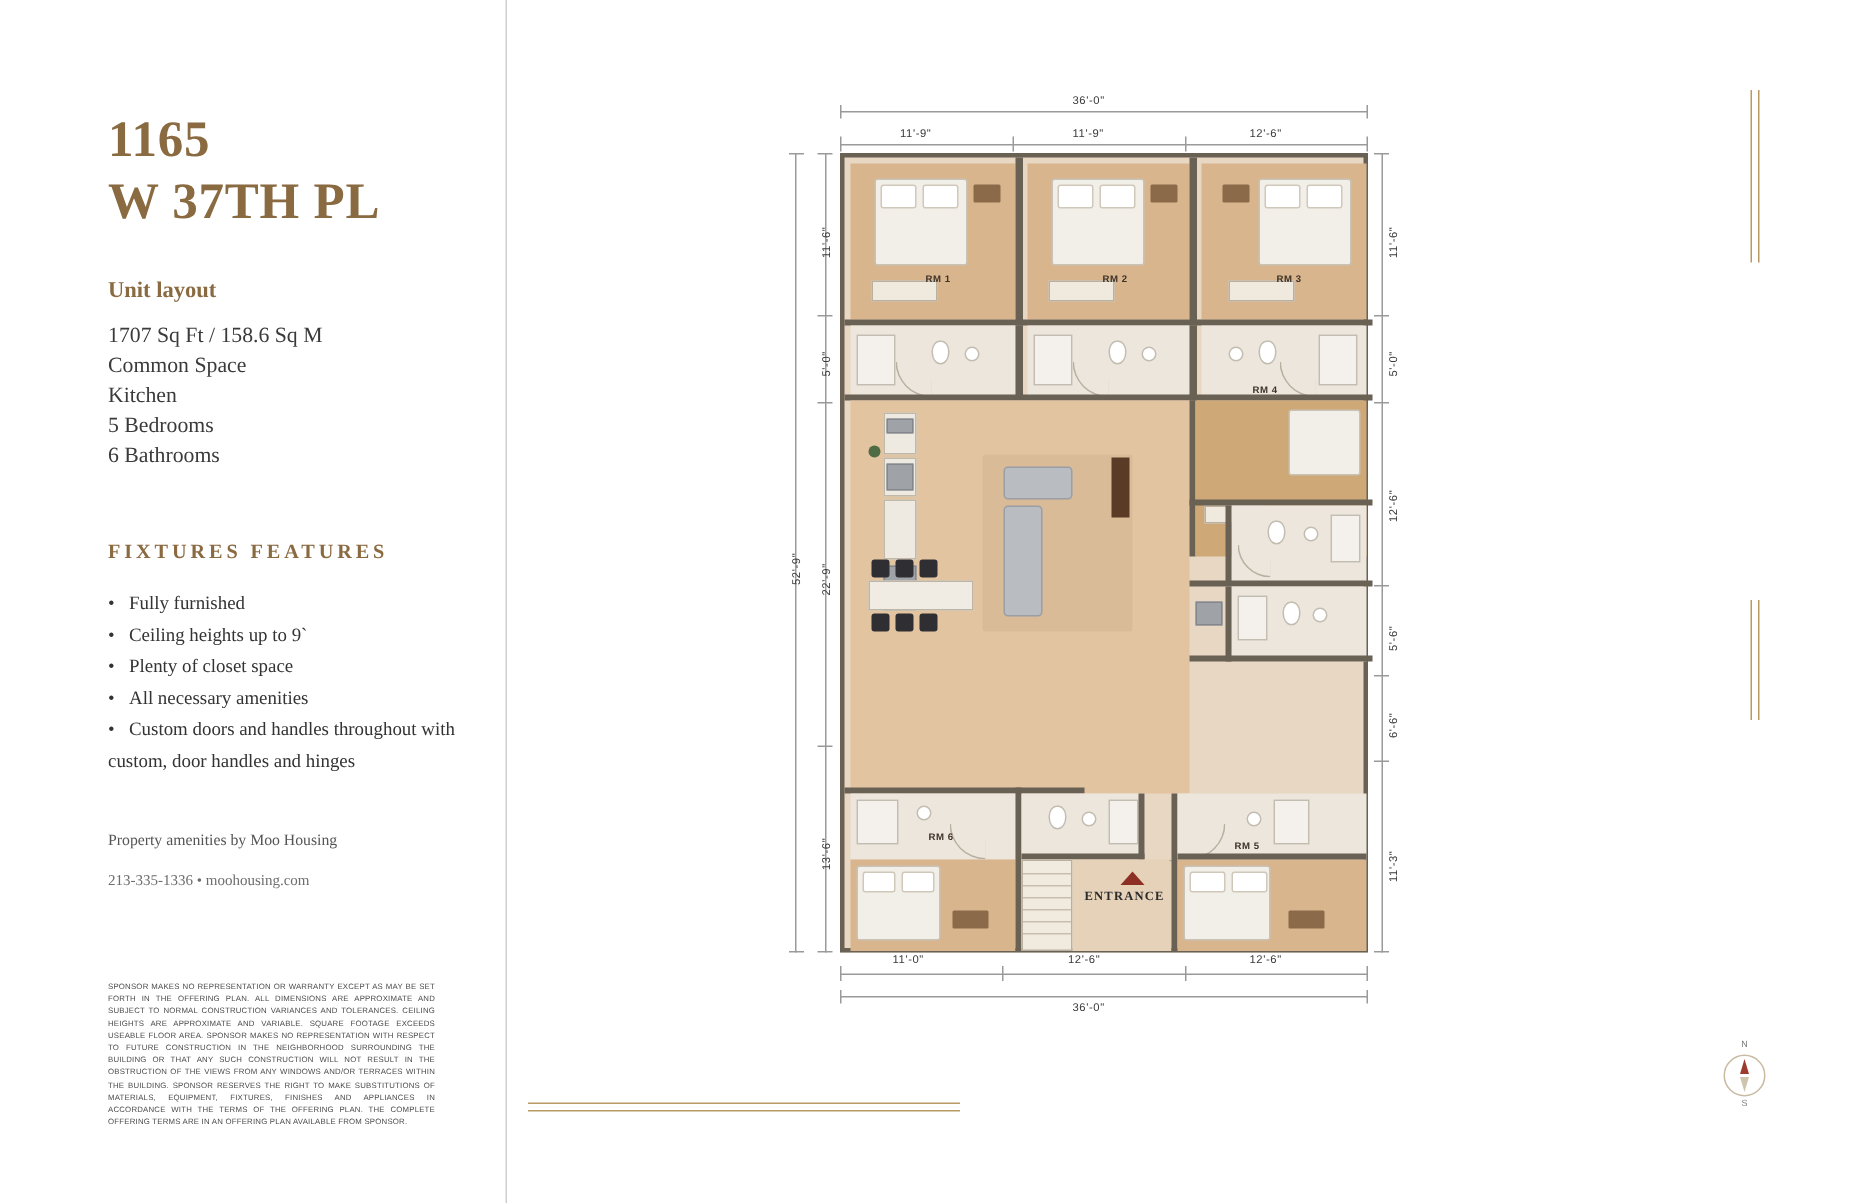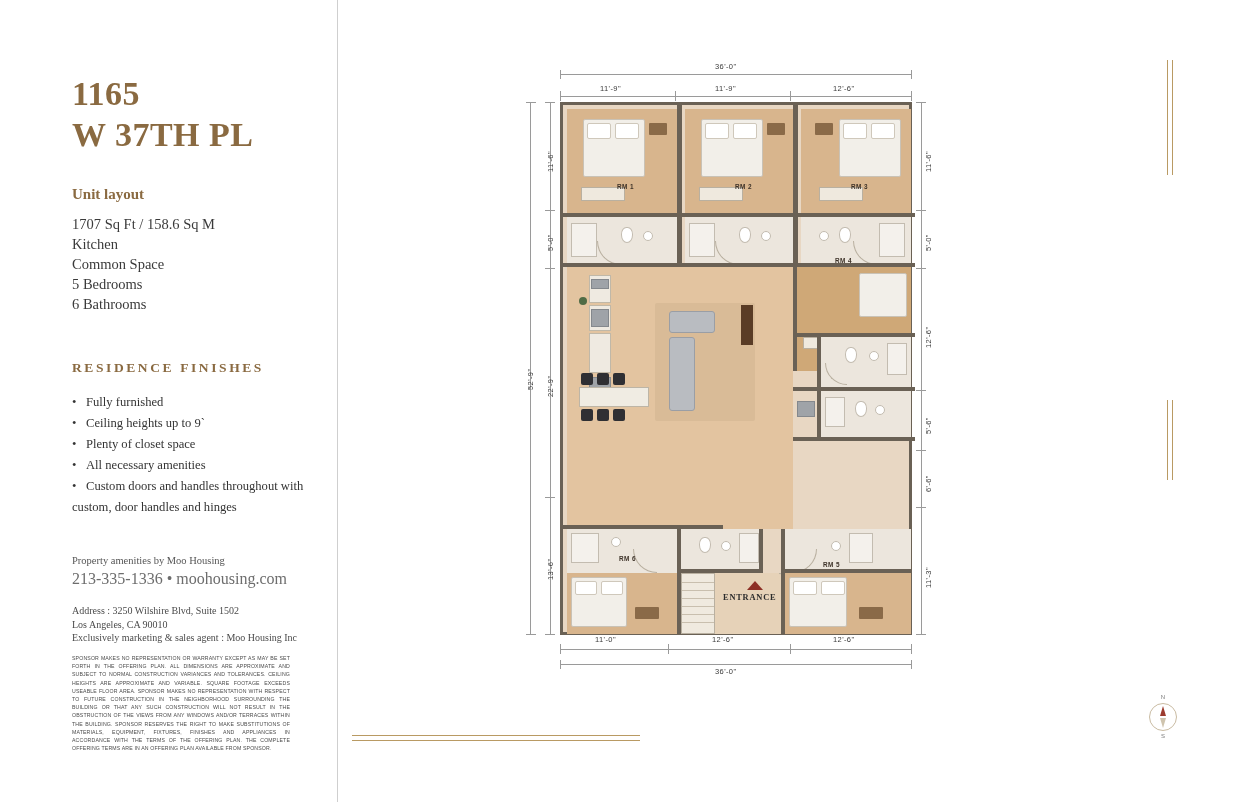--- a/index.html
+++ b/index.html
@@ -87,23 +87,23 @@
     left: 72px;
     top: 553px;
     width: 300px;
   }
   .contact-line {
     font-size: 10.5px;
     color: #555;
     line-height: 15px;
   }
   .contact-phone {
-    font-size: 16px;
+    font-size: 10px;
     color: #6d6d6d;
-    margin-top: 2px;
+    margin-top: 14px;
   }
   .address-block {
     margin-top: 16px;
   }
   .address-block div {
     font-size: 10px;
     color: #4a4a4a;
     line-height: 13.5px;
   }
 
@@ -393,27 +393,27 @@
 <body>
 
 <div class="left-panel">
   <div class="title-line1">1165</div>
   <div class="title-line2">W 37TH PL</div>
 
   <div class="subtitle">Unit layout</div>
 
   <div class="spec-list">
     <div>1707 Sq Ft / 158.6 Sq M</div>
+    <div>Common Space</div>
     <div>Kitchen</div>
-    <div>Common Space</div>
     <div>5 Bedrooms</div>
     <div>6 Bathrooms</div>
   </div>
 
-  <div class="features-heading">RESIDENCE FINISHES</div>
+  <div class="features-heading">FIXTURES FEATURES</div>
 
   <div class="features-list">
     <div class="feature-row">
       <span class="feature-bullet">•</span>
       <span class="feature-text">Fully furnished</span>
     </div>
     <div class="feature-row">
       <span class="feature-bullet">•</span>
       <span class="feature-text">Ceiling heights up to 9`</span>
     </div>
@@ -431,25 +431,20 @@
     </div>
     <div class="feature-row">
       <span class="feature-text">custom,  door handles and hinges</span>
     </div>
   </div>
 </div>
 
 <div class="contact-block">
   <div class="contact-line">Property amenities by Moo Housing</div>
   <div class="contact-phone">213-335-1336  •   moohousing.com</div>
-  <div class="address-block">
-    <div>Address : 3250 Wilshire Blvd,   Suite 1502</div>
-    <div>Los Angeles, CA 90010</div>
-    <div>Exclusively marketing &amp; sales agent : Moo Housing Inc</div>
-  </div>
 </div>
 
 <div class="disclaimer">SPONSOR MAKES NO REPRESENTATION OR WARRANTY EXCEPT AS MAY BE SET FORTH IN THE OFFERING PLAN. ALL DIMENSIONS ARE APPROXIMATE AND SUBJECT TO NORMAL CONSTRUCTION VARIANCES AND TOLERANCES. CEILING HEIGHTS ARE APPROXIMATE AND VARIABLE. SQUARE FOOTAGE EXCEEDS USEABLE FLOOR AREA. SPONSOR MAKES NO REPRESENTATION WITH RESPECT TO FUTURE CONSTRUCTION IN THE NEIGHBORHOOD SURROUNDING THE BUILDING OR THAT ANY SUCH CONSTRUCTION WILL NOT RESULT IN THE OBSTRUCTION OF THE VIEWS FROM ANY WINDOWS AND/OR TERRACES WITHIN THE BUILDING. SPONSOR RESERVES THE RIGHT TO MAKE SUBSTITUTIONS OF MATERIALS, EQUIPMENT, FIXTURES, FINISHES AND APPLIANCES IN ACCORDANCE WITH THE TERMS OF THE OFFERING PLAN. THE COMPLETE OFFERING TERMS ARE IN AN OFFERING PLAN AVAILABLE FROM SPONSOR.</div>
 
 <div class="divider-vert"></div>
 <div class="gold-line gold-hline-1"></div>
 <div class="gold-line gold-hline-2"></div>
 <div class="gold-line gold-vline-1"></div>
 <div class="gold-line gold-vline-2"></div>
 <div class="gold-line gold-vline-3"></div>

